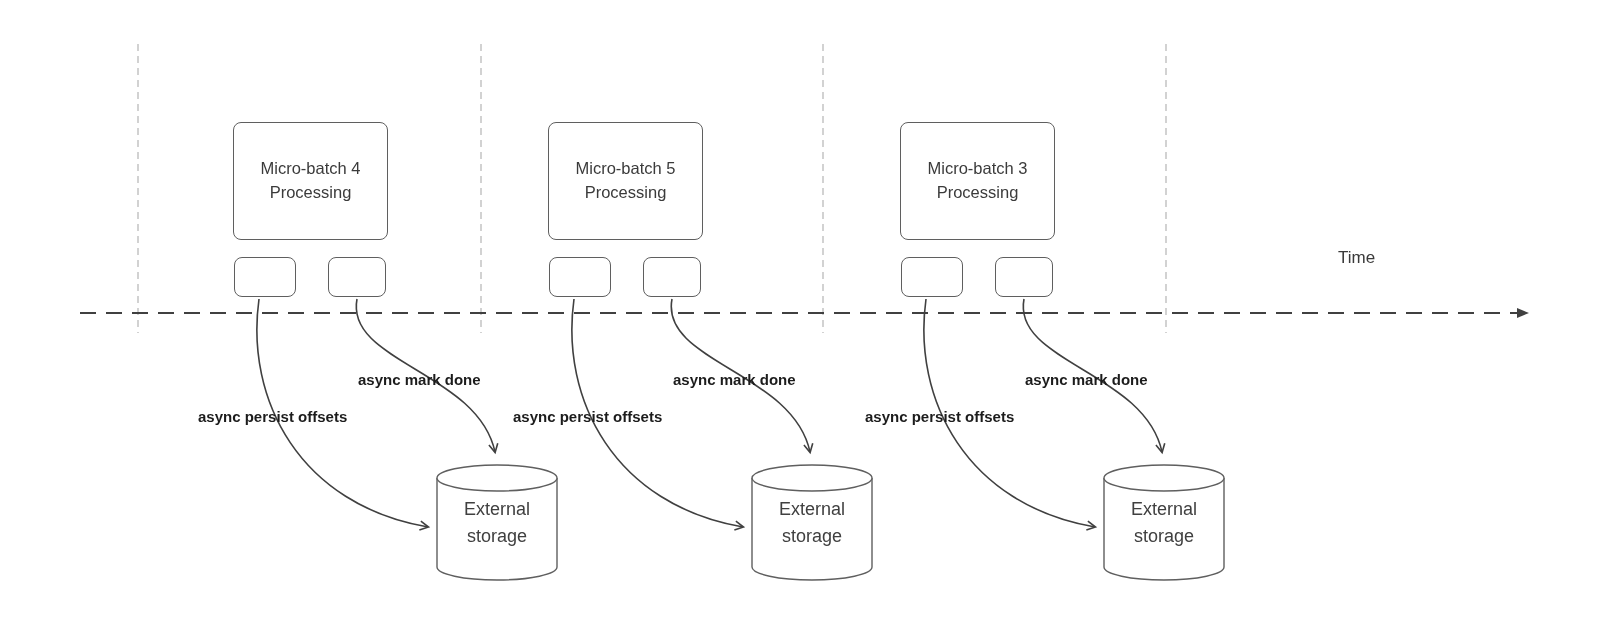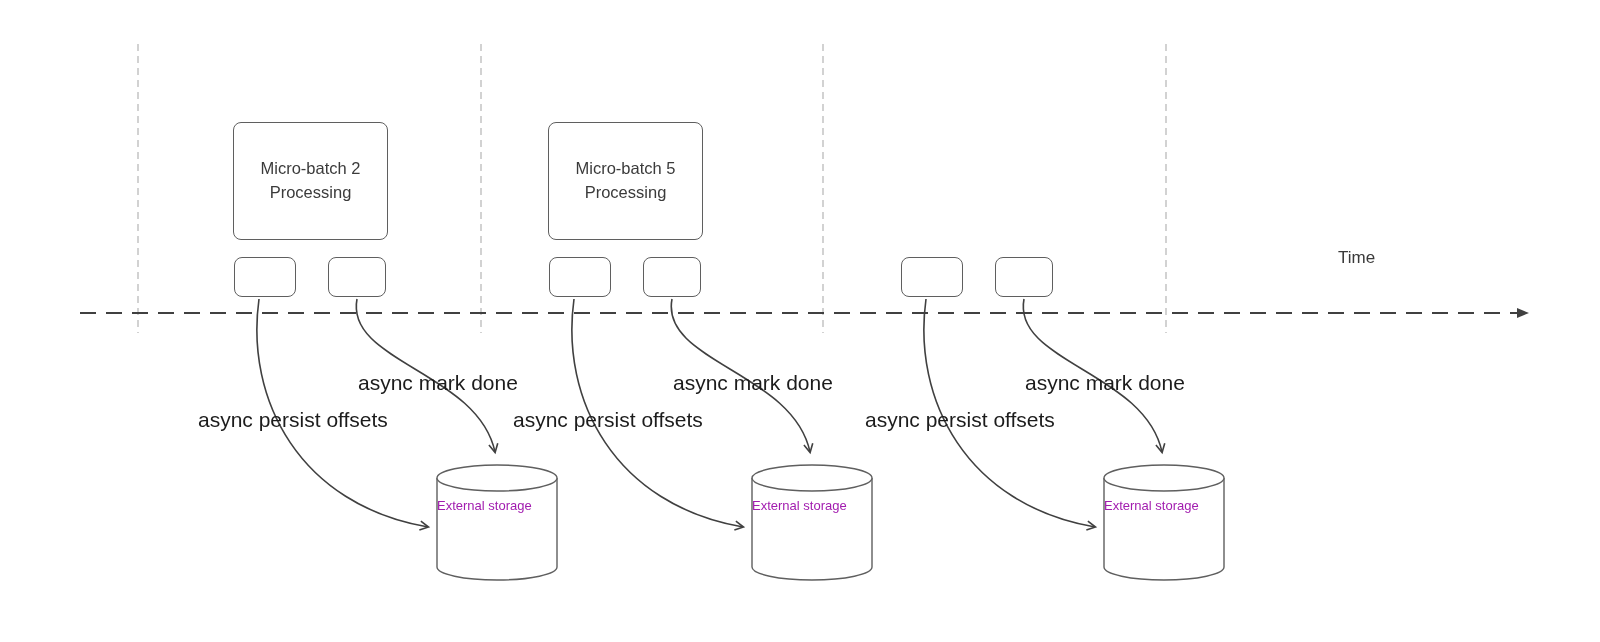--- a/index.html
+++ b/index.html
@@ -59,31 +59,32 @@
     position: absolute;
     width: 62px;
     height: 40px;
     border: 1px solid #5f5f5f;
     border-radius: 8px;
     background: #ffffff;
     box-sizing: border-box;
   }
   .flow-label {
     position: absolute;
-    font-size: 21px;
-    font-weight: normal;
+    font-size: 15px;
+    font-weight: bold;
     color: #1c1c1c;
     white-space: nowrap;
   }
   .storage-label {
     position: absolute;
     width: 120px;
-    font-size: 13px;
+    text-align: center;
+    font-size: 18px;
     line-height: 1.5;
-    color: #a21caf;
+    color: #404040;
   }
   .time-label {
     position: absolute;
     font-size: 17px;
     color: #3a3a3a;
     white-space: nowrap;
   }
 </style>
 </head>
 <body>
@@ -123,37 +124,40 @@
 
     <g transform="translate(667,0)">
       <path class="cyl-body" d="M 437 478 V 567 A 60 13 0 0 0 557 567 V 478"></path>
       <ellipse class="cyl-top" cx="497" cy="478" rx="60" ry="13"></ellipse>
       <path class="flow" d="M 259 299 C 245 400, 300 505, 428 527" marker-end="url(#arrow-open)"></path>
       <path class="flow" d="M 357 299 C 345 362, 478 372, 495 452" marker-end="url(#arrow-open)"></path>
     </g>
   </svg>
 
   <div class="proc-box" style="left:233px;top:122px">
-    <div class="proc-label">Micro-batch 2 Processing</div>
+    <div class="proc-label">Micro-batch 4 Processing</div>
   </div>
   <div class="task-box" style="left:234px;top:257px"></div>
   <div class="task-box" style="left:328px;top:257px;width:58px"></div>
   <div class="flow-label" style="left:198px;top:408px">async persist offsets</div>
   <div class="flow-label" style="left:358px;top:371px">async mark done</div>
   <div class="storage-label" style="left:437px;top:496px">External storage</div>
 
   <div class="proc-box" style="left:548px;top:122px">
     <div class="proc-label">Micro-batch 5 Processing</div>
   </div>
   <div class="task-box" style="left:549px;top:257px"></div>
   <div class="task-box" style="left:643px;top:257px;width:58px"></div>
   <div class="flow-label" style="left:513px;top:408px">async persist offsets</div>
   <div class="flow-label" style="left:673px;top:371px">async mark done</div>
   <div class="storage-label" style="left:752px;top:496px">External storage</div>
 
+  <div class="proc-box" style="left:900px;top:122px">
+    <div class="proc-label">Micro-batch 3 Processing</div>
+  </div>
   <div class="task-box" style="left:901px;top:257px"></div>
   <div class="task-box" style="left:995px;top:257px;width:58px"></div>
   <div class="flow-label" style="left:865px;top:408px">async persist offsets</div>
   <div class="flow-label" style="left:1025px;top:371px">async mark done</div>
   <div class="storage-label" style="left:1104px;top:496px">External storage</div>
 
   <div class="time-label" style="left:1338px;top:248px">Time</div>
 
 </div>
 

